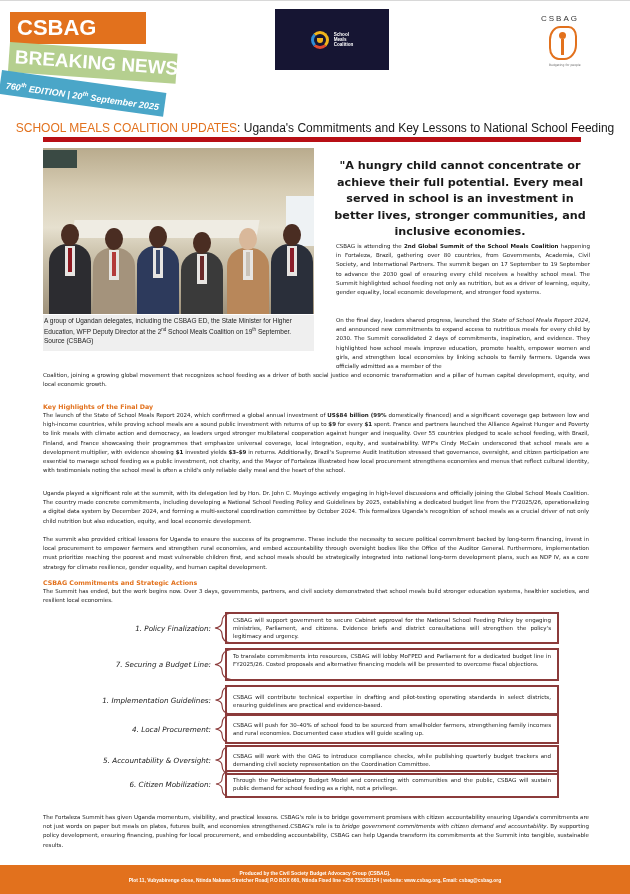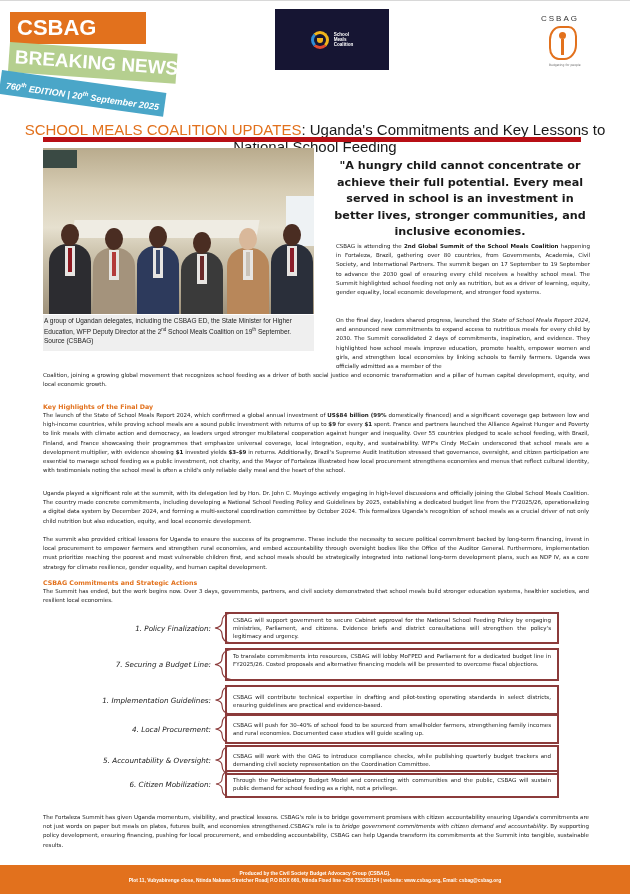--- a/index.html
+++ b/index.html
@@ -19,21 +19,21 @@
   .smc-text { color: #fff; font-size: 4.6px; line-height: 5px; font-weight: bold; font-family: "Liberation Sans", sans-serif; }
 
   .csbag-logo { position: absolute; left: 535px; top: 14px; width: 60px; height: 60px; }
   .csbag-logo .letters { position: absolute; left: 6px; top: 0; font-size: 8px; letter-spacing: 2px; color: #333; font-family: "Liberation Sans", sans-serif; }
   .csbag-logo .fig { position: absolute; left: 14px; top: 12px; width: 28px; height: 34px; border: 2px solid #e2711d; border-radius: 40% 30% 45% 35%; box-sizing: border-box; }
   .csbag-logo .fig::before { content: ""; position: absolute; left: 8px; top: 4px; width: 7px; height: 7px; border-radius: 50%; background: #e2711d; }
   .csbag-logo .fig::after { content: ""; position: absolute; left: 10px; top: 11px; width: 3px; height: 16px; background: #e2711d; }
   .csbag-logo .tag { position: absolute; left: 14px; top: 49px; font-size: 3px; color: #666; }
 
   
-  .headline { position: absolute; left: 0; top: 121px; width: 630px; text-align: center; font-family: "Liberation Sans", sans-serif; font-size: 15px; }
+  .headline { position: absolute; left: 0; top: 121px; width: 630px; text-align: center; font-family: "Liberation Sans", sans-serif; font-size: 12px; }
   .headline .hl-lead { color: #e2711d; }
   .headline .hl-rest { color: #1a1a1a; }
   .redbar { position: absolute; left: 43px; top: 137px; width: 538px; height: 5px; background: #b80f15; }
 
   
   .photo { position: absolute; left: 43px; top: 148px; width: 271px; height: 166px; overflow: hidden; background: linear-gradient(180deg, #b9ab8d 0%, #d7cdb4 25%, #e6e0cf 48%, #cfc6b0 62%, #9f927b 100%); }
   .photo .sign { position: absolute; left: 0; top: 2px; width: 34px; height: 18px; background: #3a4a44; }
   .photo .window { position: absolute; right: 0; top: 48px; width: 28px; height: 50px; background: #eef2f4; }
   .photo .ceil { position: absolute; left: 30px; top: 72px; width: 185px; height: 18px; background: #efece3; transform: skewX(-10deg); }
   .person { position: absolute; bottom: 0; width: 42px; border-radius: 18px 18px 0 0; }

